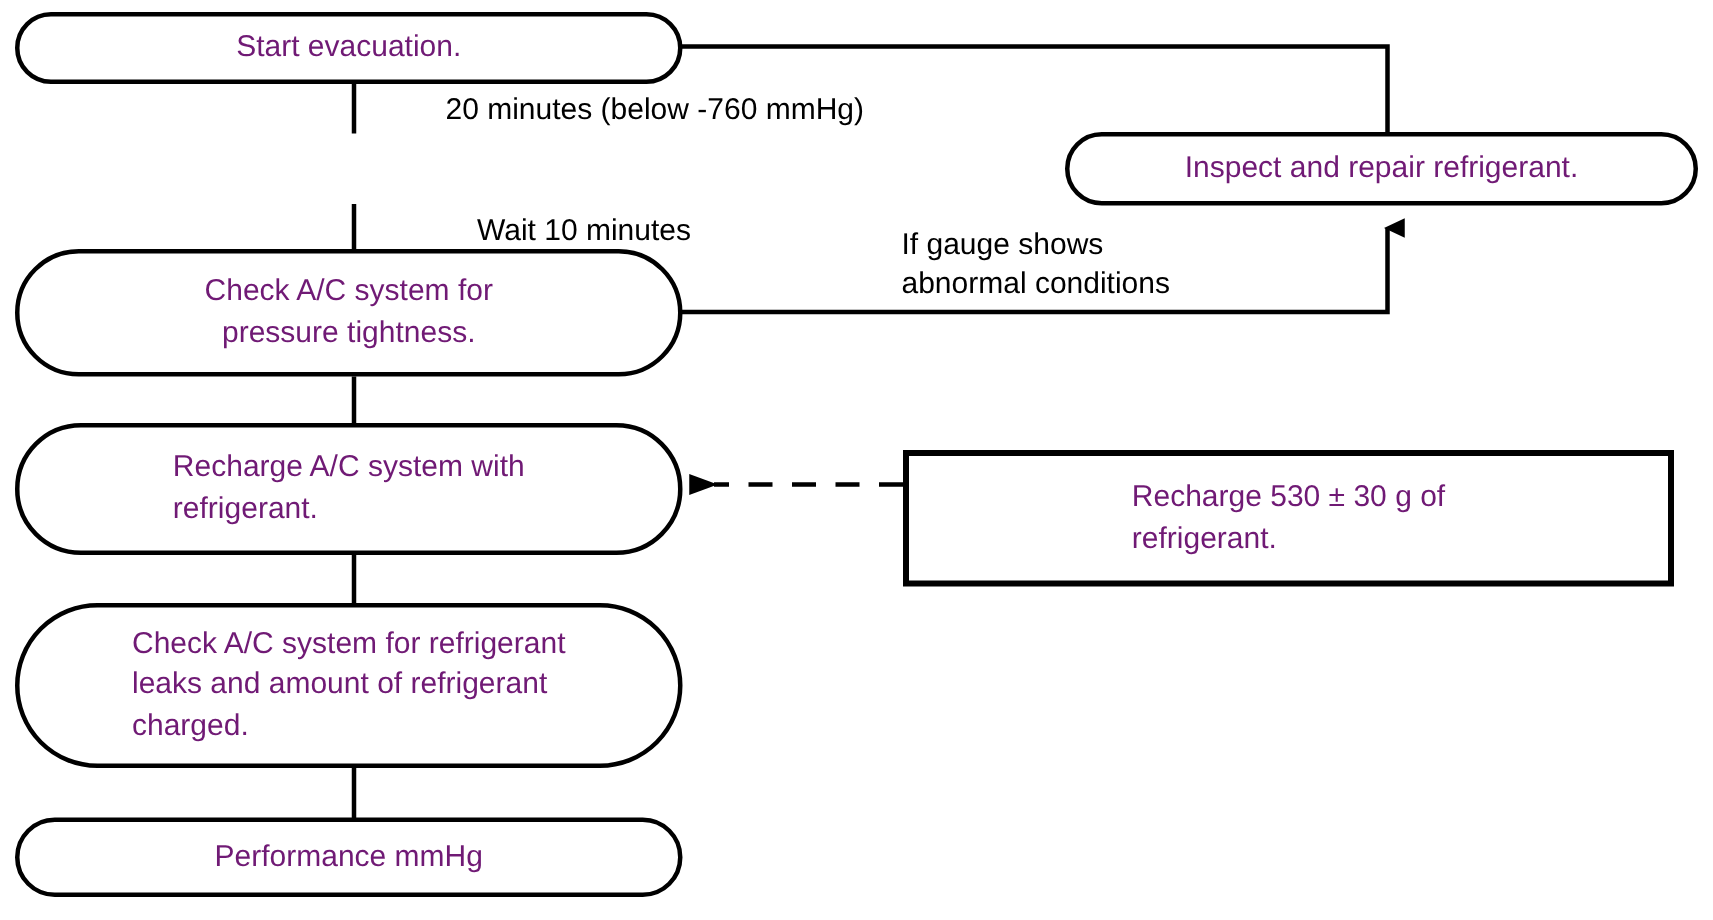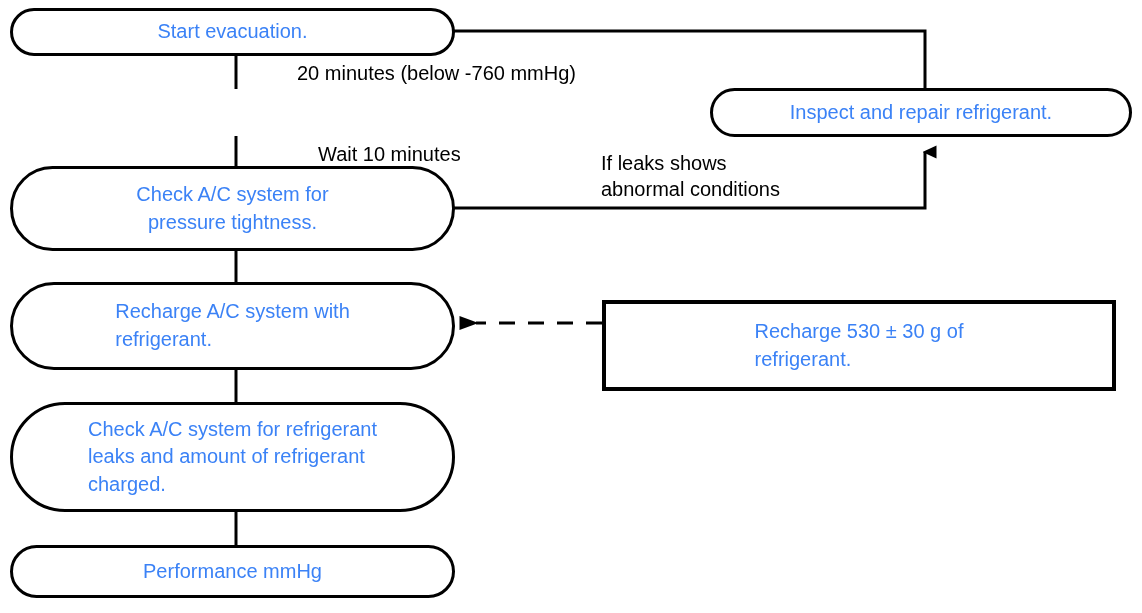--- a/index.html
+++ b/index.html
@@ -25,21 +25,21 @@
     height: 613px;
     pointer-events: none;
   }
   .node {
     position: absolute;
     box-sizing: border-box;
     border: 3px solid #000000;
     background: #ffffff;
     display: flex;
     align-items: center;
-    color: #3b82f6;
+    color: #701a75;
     font-size: 20px;
     line-height: 1.38;
     font-weight: 400;
   }
   .node.rounded {
     border-radius: 999px;
   }
   .node.rect {
     border-radius: 0;
     border-width: 4px;
@@ -131,16 +131,16 @@
 
   <div class="node rect leftblock" style="left:602px; top:281px; width:514px; height:91px;margin-top:19px;">
     <span class="txt">Recharge 530 ± 30 g of
 refrigerant.</span>
   </div>
 
   <div class="edge-label" style="left:297px; top:60px;">20 minutes (below -760 mmHg)</div>
 
   <div class="edge-label" style="left:318px; top:141px;">Wait 10 minutes</div>
 
-  <div class="edge-label" style="left:601px; top:150px;">If leaks shows
+  <div class="edge-label" style="left:601px; top:150px;">If gauge shows
 abnormal conditions</div>
 
 </div>
 
 </body></html>

